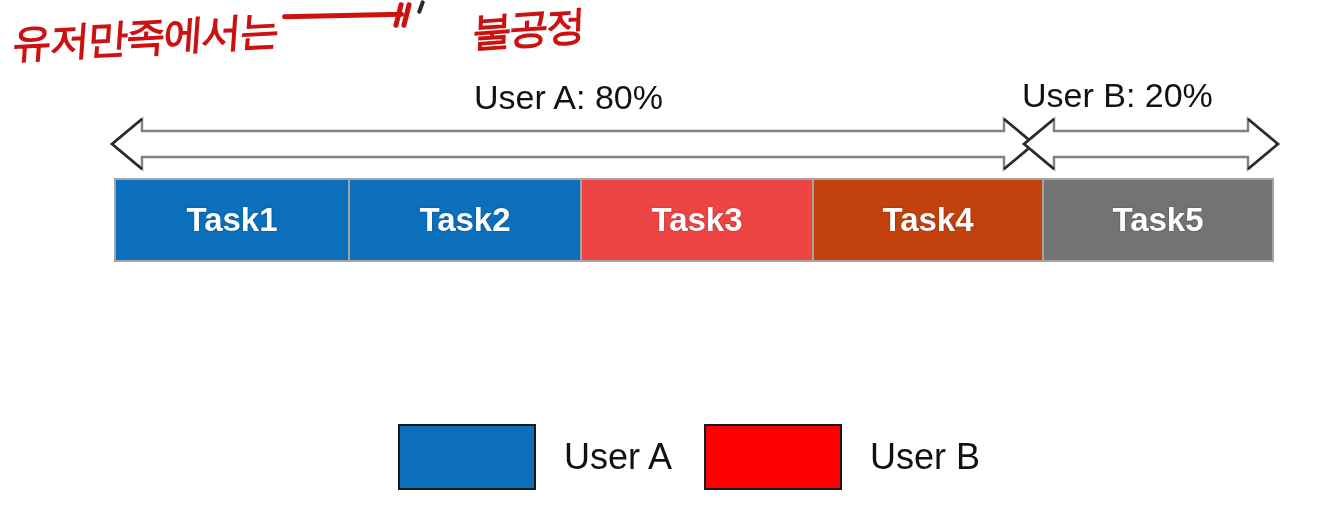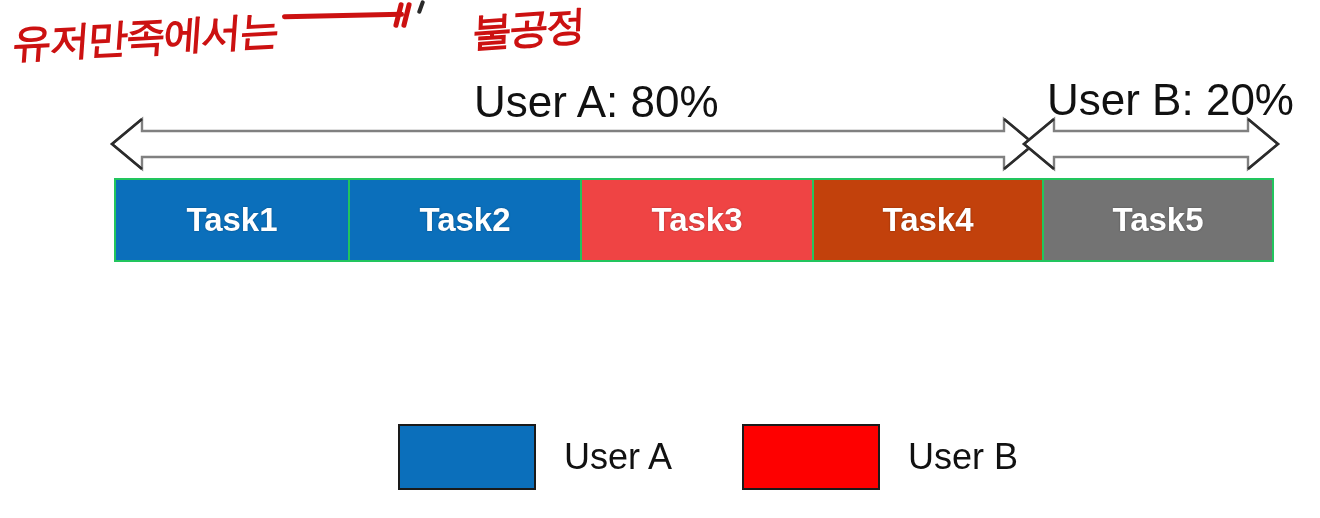--- a/index.html
+++ b/index.html
@@ -70,27 +70,27 @@
     height: 14px;
     background: #2a2a2a;
     border-radius: 2px;
     transform: rotate(20deg);
   }
 
   
   .span-label {
     position: absolute;
     color: #111111;
-    font-size: 44px;
+    font-size: 34px;
     font-family: "Liberation Sans", sans-serif;
     white-space: nowrap;
     line-height: 1;
   }
   #label-user-a { left: 474px; top: 80px; }
-  #label-user-b { left: 1047px; top: 78px; }
+  #label-user-b { left: 1022px; top: 78px; }
 
   
   .arrow-svg {
     position: absolute;
     top: 112px;
     height: 64px;
     overflow: visible;
   }
   #arrow-user-a { left: 108px; width: 930px; }
   #arrow-user-b { left: 1020px; width: 262px; }
@@ -117,39 +117,38 @@
     display: flex;
     align-items: stretch;
     box-sizing: border-box;
   }
   .task-cell {
     position: relative;
     display: flex;
     align-items: center;
     justify-content: center;
     box-sizing: border-box;
-    border: 2px solid #22c55e;
+    border: 2px solid #a3a3a3;
     margin-left: -2px;
     color: #ffffff;
     font-size: 33px;
     font-weight: bold;
     font-family: "Liberation Sans", sans-serif;
     letter-spacing: 0px;
     text-shadow: 0 0 2px rgba(0,0,0,0.35);
   }
   .task-cell:first-child { margin-left: 0; }
 
   
   #legend {
     position: absolute;
     left: 398px;
     top: 424px;
     display: flex;
     align-items: center;
-    gap: 38px;
   }
   .legend-item {
     display: flex;
     align-items: center;
   }
   .legend-swatch {
     width: 138px;
     height: 66px;
     box-sizing: border-box;
     border: 2px solid #1a1a1a;

